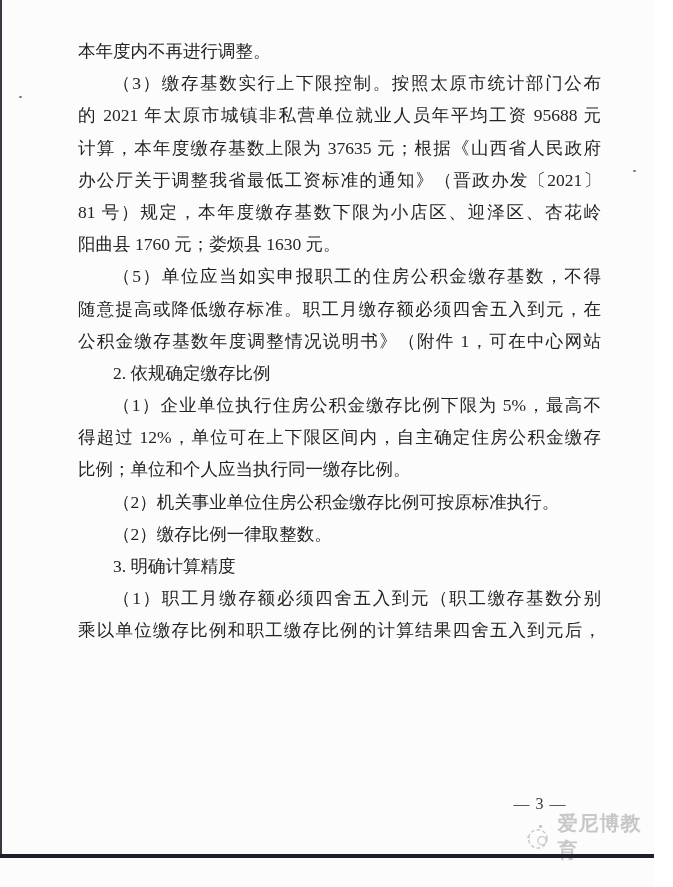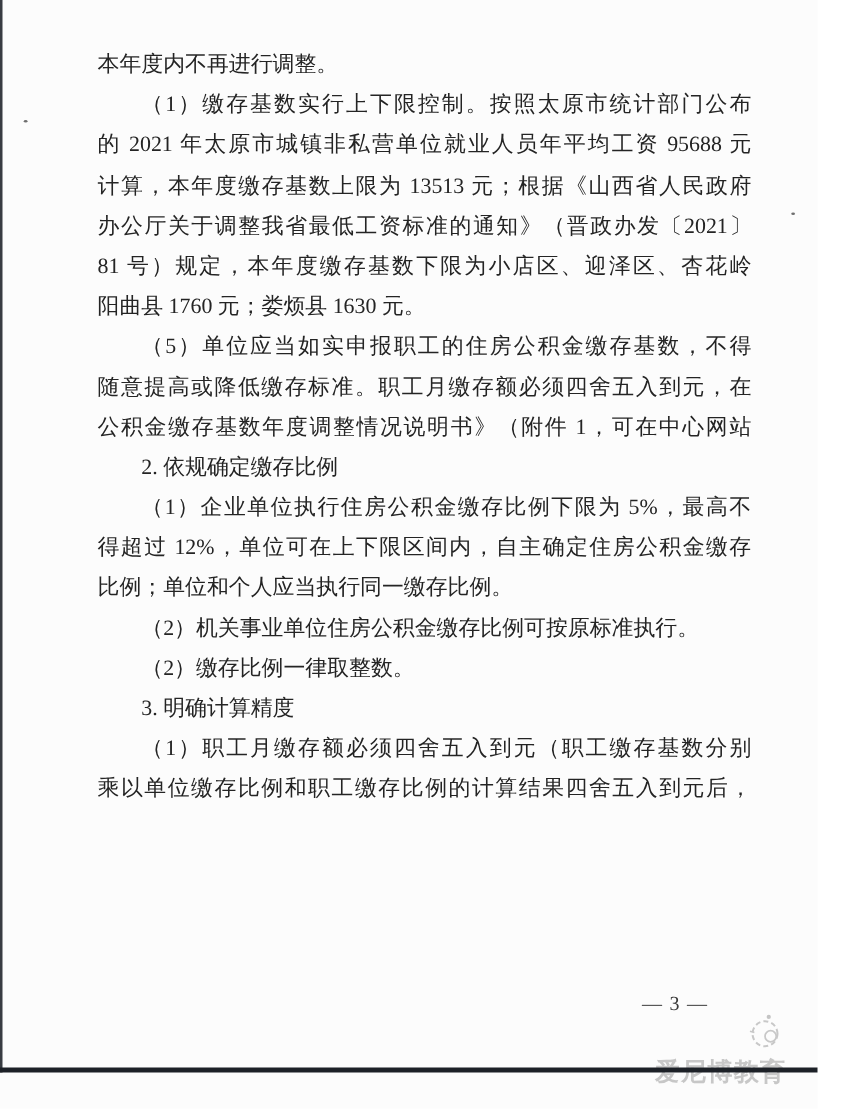--- a/index.html
+++ b/index.html
@@ -61,45 +61,44 @@
     width: 124px;
     text-align: center;
     font-size: 16px;
     letter-spacing: 1px;
     color: #3a3a3a;
   }
   .watermark {
     position: absolute;
     left: 524px; top: 810px;
     display: flex;
-    align-items: flex-end;
+    align-items: center;
     gap: 4px;
-    flex-direction: column;
   }
   .wm-text {
     font-size: 20px;
     font-weight: 700;
     letter-spacing: 1px;
     color: #c7c7c7;
   }
 </style>
 </head>
 <body>
 
 <div class="page">
 
   <div class="left-edge"></div>
   <div class="speck s1"></div>
   <div class="speck s2"></div>
 
   <div class="textblock">
     <div class="line end">本年度内不再进行调整。</div>
-    <div class="line ind fill">（1）缴存基数实行上下限控制。按照太原市统计部门公布</div>
+    <div class="line ind fill">（3）缴存基数实行上下限控制。按照太原市统计部门公布</div>
     <div class="line fill">的 2021 年太原市城镇非私营单位就业人员年平均工资 95688 元</div>
-    <div class="line fill">计算，本年度缴存基数上限为 13513 元；根据《山西省人民政府</div>
+    <div class="line fill">计算，本年度缴存基数上限为 37635 元；根据《山西省人民政府</div>
     <div class="line fill">办公厅关于调整我省最低工资标准的通知》（晋政办发〔2021〕</div>
     <div class="line fill">81 号）规定，本年度缴存基数下限为小店区、迎泽区、杏花岭</div>
     <div class="line end">阳曲县 1760 元；娄烦县 1630 元。</div>
     <div class="line ind fill">（5）单位应当如实申报职工的住房公积金缴存基数，不得</div>
     <div class="line fill">随意提高或降低缴存标准。职工月缴存额必须四舍五入到元，在</div>
     <div class="line fill">公积金缴存基数年度调整情况说明书》（附件 1，可在中心网站</div>
     <div class="line ind end">2. 依规确定缴存比例</div>
     <div class="line ind fill">（1）企业单位执行住房公积金缴存比例下限为 5%，最高不</div>
     <div class="line fill">得超过 12%，单位可在上下限区间内，自主确定住房公积金缴存</div>
     <div class="line end">比例；单位和个人应当执行同一缴存比例。</div>

